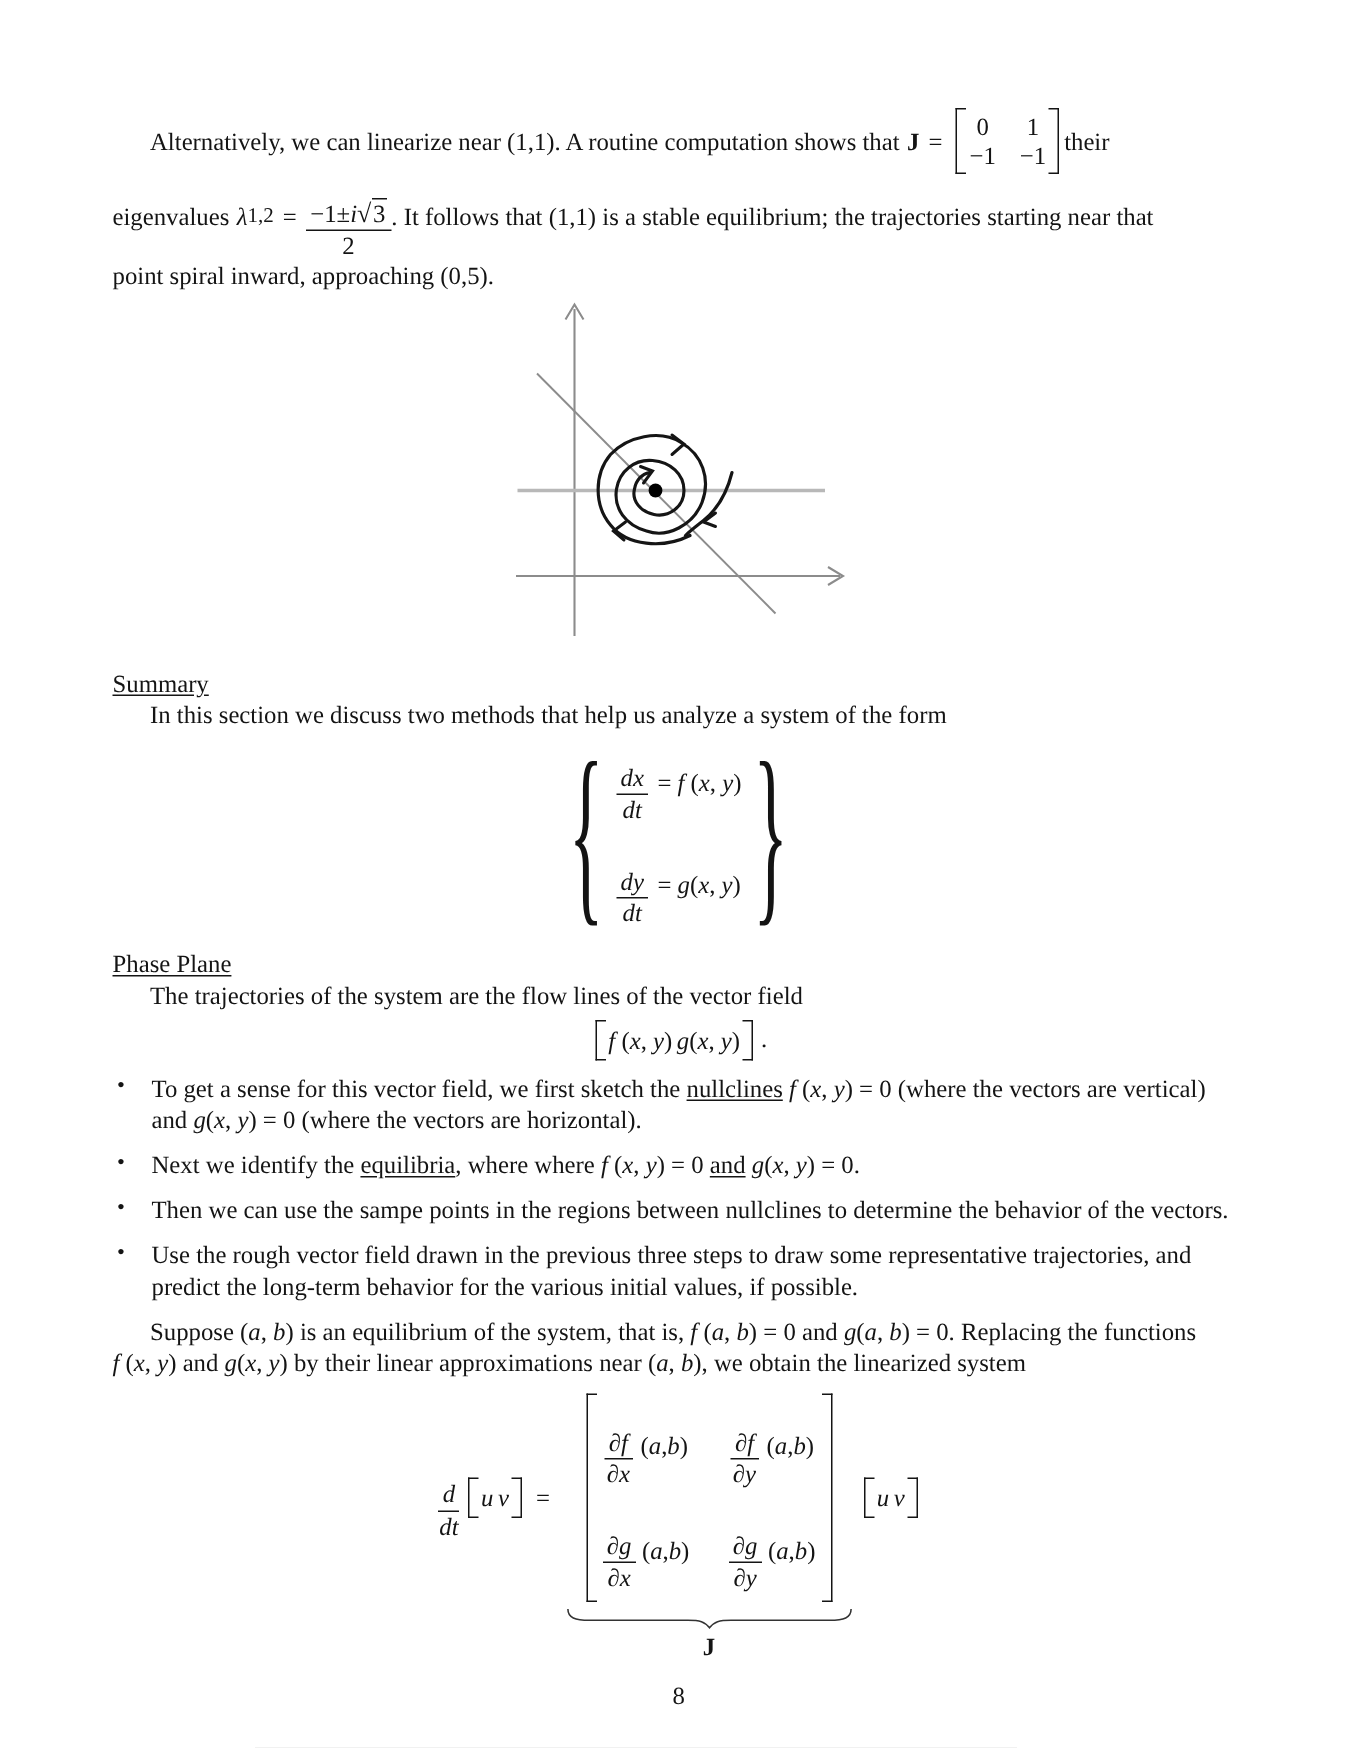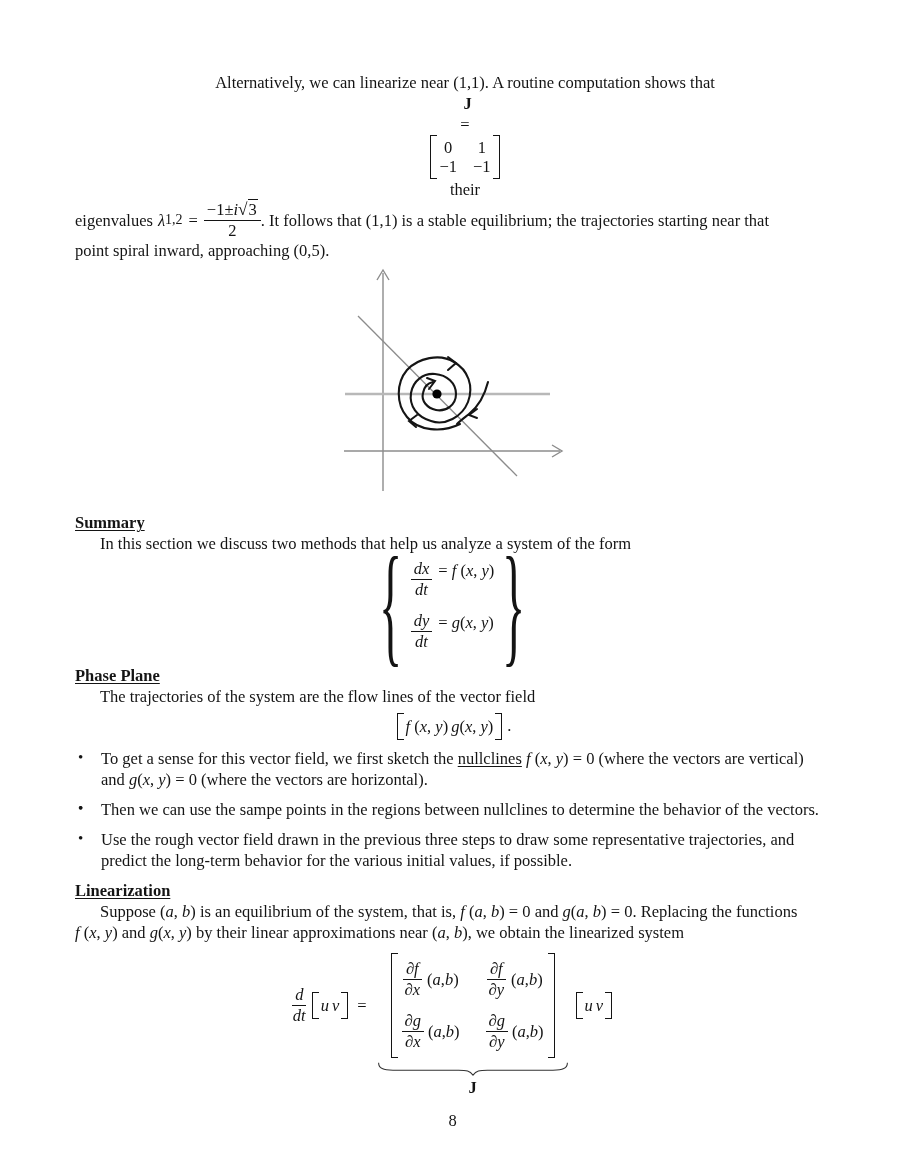--- a/index.html
+++ b/index.html
@@ -3,29 +3,29 @@
 <meta charset="utf-8">
 <style>
   html,body{margin:0;padding:0;background:#e8e8e8;}
   .page{width:900px;height:1165px;background:#ffffff;position:relative;overflow:hidden;
         font-family:"Liberation Serif", serif;font-size:16.5px;line-height:21px;color:#141414;}
   .content{padding:72px 70px 0 75px;}
   i{font-style:italic;}
   .bold{font-weight:bold;}
   .it{font-style:italic;}
   .ulined{text-decoration:underline;text-underline-offset:2px;}
-  .heading{text-decoration:underline;text-underline-offset:2px;margin-top:14px;font-weight:bold;}
-  .indent{padding-left:25px;flex-direction:column;}
+  .heading{text-decoration:underline;text-underline-offset:2px;margin-top:14px;}
+  .indent{padding-left:25px;}
   .line{display:flex;align-items:center;white-space:pre;}
   .ml{margin-left:5px;}
   .eqsign{margin:0 6px;}
   sub.sm{font-size:14px;line-height:10px;}
 
   
-  .fr{display:inline-flex;flex-direction:column;align-items:center;line-height:1.1;vertical-align:middle;}
+  .fr{display:inline-flex;flex-direction:column;align-items:center;line-height:1.1;vertical-align:middle;margin-top:17px;}
   .fr .nu{padding:0 3px 1px 3px;border-bottom:1.3px solid #141414;white-space:pre;}
   .fr .de{padding:1px 3px 0 3px;white-space:pre;}
   .rad{border-top:1.3px solid #141414;padding:0 1px;}
   .sqrt{font-size:1.05em;}
 
   
   .br{position:relative;display:inline-flex;align-items:center;padding:3px 9px;margin:0 3px;}
   .br::before{content:"";position:absolute;top:0;bottom:0;left:0;width:6px;
       border:1.6px solid #141414;border-right:none;}
   .br::after{content:"";position:absolute;top:0;bottom:0;right:0;width:6px;
@@ -33,21 +33,21 @@
   .colv{display:flex;flex-direction:row;align-items:center;gap:3px;}
   .m2{display:grid;grid-template-columns:auto auto;column-gap:16px;justify-items:center;line-height:19px;}
   .m2big{display:grid;grid-template-columns:auto auto;column-gap:26px;row-gap:13px;padding:4px 2px;}
   .cell{display:flex;align-items:center;gap:4px;}
 
   
   .disp{display:flex;align-items:center;justify-content:center;width:fit-content;margin:6px auto;}
   .brace{font-size:78px;display:inline-block;transform:scale(0.62,1.7);line-height:0.9;
          font-weight:400;margin:0 -3px;}
   .sysrows{display:flex;flex-direction:column;gap:12px;margin:0 4px;}
-  .sysrow{display:flex;align-items:flex-start;gap:6px;}
+  .sysrow{display:flex;align-items:center;gap:6px;}
   .vperiod{align-self:flex-end;margin:0 0 4px 2px;}
 
   
   .figure{margin:2px 0 0 255px;width:280px;height:235px;}
 
   
   .bullets{list-style:none;margin:8px 0 0 0;padding:0;}
   .bullets li{position:relative;padding-left:26px;margin-bottom:9px;}
   .bullets .dot{position:absolute;left:3px;top:-1px;font-size:15px;}
 
@@ -140,26 +140,25 @@
         <span class="colv">
           <span class="mrun"><i>f</i> (<i>x</i>, <i>y</i>)</span>
           <span class="mrun"><i>g</i>(<i>x</i>, <i>y</i>)</span>
         </span>
       </span>
       <span class="vperiod">.</span>
     </div>
 
     <ul class="bullets">
         <li><span class="dot">•</span><span><span>To get a sense for this vector field, we first sketch the </span><span class="ulined">nullclines</span><span class="mrun"> <i>f</i> (<i>x</i>, <i>y</i>) = 0 </span><span>(where the vectors are vertical) and </span><span class="mrun"><i>g</i>(<i>x</i>, <i>y</i>) = 0</span><span> (where the vectors are horizontal).</span></span></li>
-        <li><span class="dot">•</span></li>
+        <li><span class="dot">•</span><span><span>Next we identify the </span><span class="ulined">equilibria</span><span>, where where </span><span class="mrun"><i>f</i> (<i>x</i>, <i>y</i>) = 0</span><span> </span><span class="ulined">and</span><span> </span><span class="mrun"><i>g</i>(<i>x</i>, <i>y</i>) = 0</span><span>.</span></span></li>
         <li><span class="dot">•</span><span><span>Then we can use the sampe points in the regions between nullclines to determine the behavior of the vectors.</span></span></li>
         <li><span class="dot">•</span><span><span>Use the rough vector field drawn in the previous three steps to draw some representative trajectories, and predict the long-term behavior for the various initial values, if possible.</span></span></li>
       </ul>
 
-    <div class="heading" style="margin-top:6px">Linearization</div>
     <p style="margin:0;text-indent:25px"><span>Suppose </span><span class="mrun">(<i>a</i>, <i>b</i>)</span><span> is an equilibrium of the system, that is, </span><span class="mrun"><i>f</i> (<i>a</i>, <i>b</i>) = 0</span><span> and </span><span class="mrun"><i>g</i>(<i>a</i>, <i>b</i>) = 0</span><span>. Replacing the functions </span><span class="mrun"><i>f</i> (<i>x</i>, <i>y</i>)</span><span> and </span><span class="mrun"><i>g</i>(<i>x</i>, <i>y</i>)</span><span> by their linear approximations near </span><span class="mrun">(<i>a</i>, <i>b</i>)</span><span>, we obtain the linearized system</span></p>
 
     <div class="jac">
       <span class="fr">
         <span class="nu mrun"><i>d</i></span>
         <span class="de mrun"><i>d</i><i>t</i></span>
       </span>
       <span class="br">
         <span class="colv">
           <span class="mrun"><i>u</i></span>

